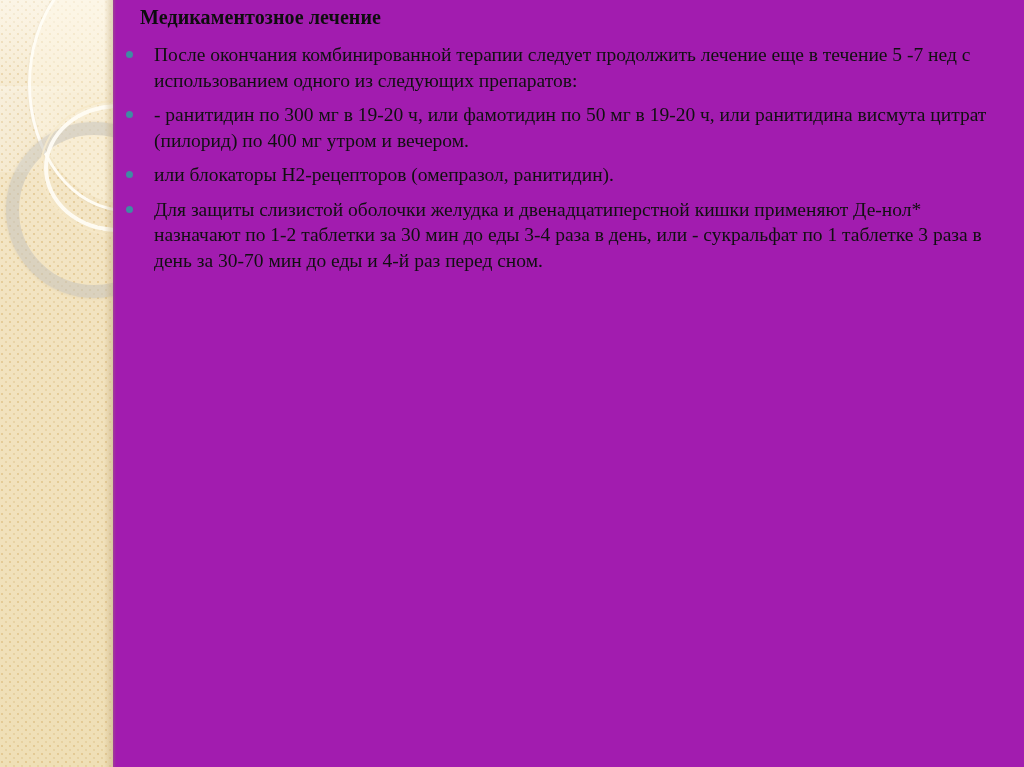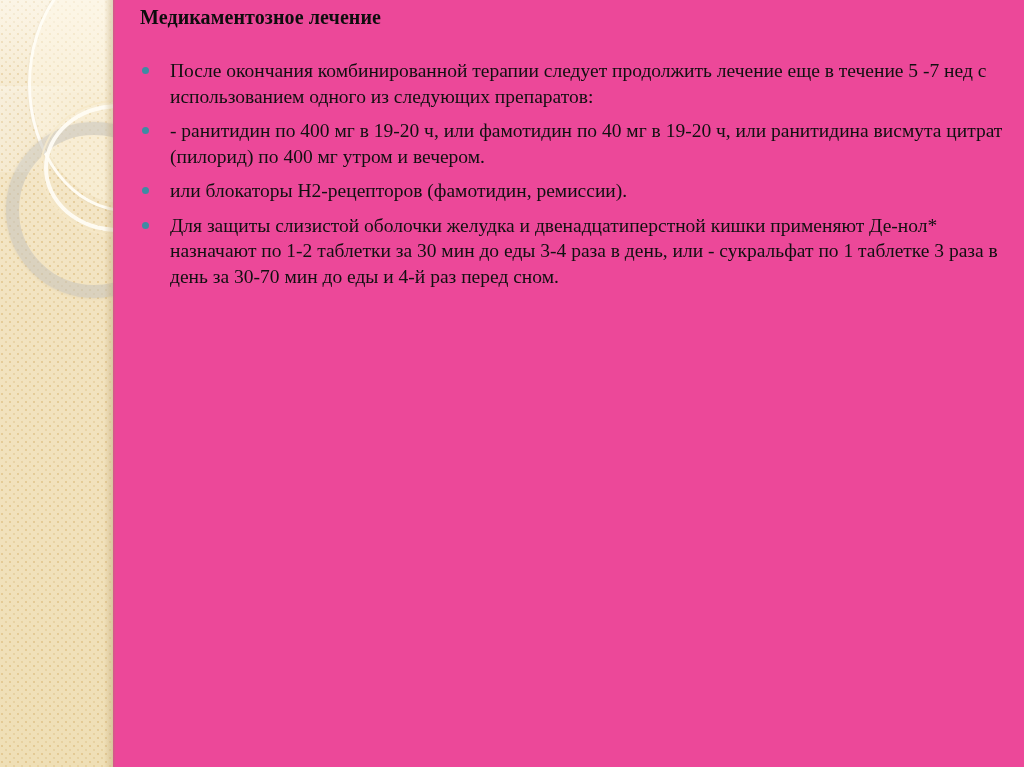--- a/index.html
+++ b/index.html
@@ -12,21 +12,21 @@
     height: 767px;
     position: relative;
     overflow: hidden;
     font-family: "Liberation Serif", "DejaVu Serif", serif;
   }
 
   
   #slide {
     position: absolute;
     inset: 0;
-    background: #ec4899;
+    background: #a21caf;
   }
 
   #sidebar {
     position: absolute;
     left: 0;
     top: 0;
     width: 113px;
     height: 767px;
     overflow: hidden;
     background:
@@ -157,21 +157,21 @@
     letter-spacing: 0.1px;
     white-space: nowrap;
   }
 
   #bullet-list {
     position: absolute;
     left: 0;
     top: 42px;
     width: 880px;
     list-style: none;
-    margin: 16px;
+    margin: 0;
     padding: 0;
   }
 
   .bullet-row {
     position: relative;
     padding-left: 36px;
     margin-bottom: 9px;
     font-size: 19.5px;
     line-height: 25.5px;
     color: #101010;
@@ -215,27 +215,27 @@
 
     <ul id="bullet-list">
 
       <li class="bullet-row">
         <span class="bullet-dot"></span>
         <span class="bullet-text">После окончания комбинированной терапии следует продолжить лечение еще в течение 5 -7 нед   с использованием одного из следующих препаратов:</span>
       </li>
 
       <li class="bullet-row">
         <span class="bullet-dot"></span>
-        <span class="bullet-text">- ранитидин по 400 мг в 19-20 ч, или фамотидин по 40 мг в 19-20 ч, или ранитидина висмута цитрат (пилорид) по 400 мг утром и вечером.</span>
-      </li>
-
-
-      <li class="bullet-row">
-        <span class="bullet-dot"></span>
-        <span class="bullet-text"> или блокаторы Н2-рецепторов (фамотидин, ремиссии).</span>
+        <span class="bullet-text">- ранитидин по 300 мг в 19-20 ч, или фамотидин по 50 мг в 19-20 ч, или ранитидина висмута цитрат (пилорид) по 400 мг утром и вечером.</span>
+      </li>
+
+
+      <li class="bullet-row">
+        <span class="bullet-dot"></span>
+        <span class="bullet-text"> или блокаторы Н2-рецепторов (омепразол, ранитидин).</span>
       </li>
 
 
 
 
       <li class="bullet-row">
         <span class="bullet-dot"></span>
         <span class="bullet-text">Для защиты слизистой оболочки желудка и двенадцатиперстной кишки применяют  Де-нол* назначают по 1-2 таблетки за 30 мин до еды 3-4 раза в день, или - сукральфат по 1 таблетке 3 раза в день за 30-70 мин до еды и 4-й раз перед сном.</span>
       </li>
 

